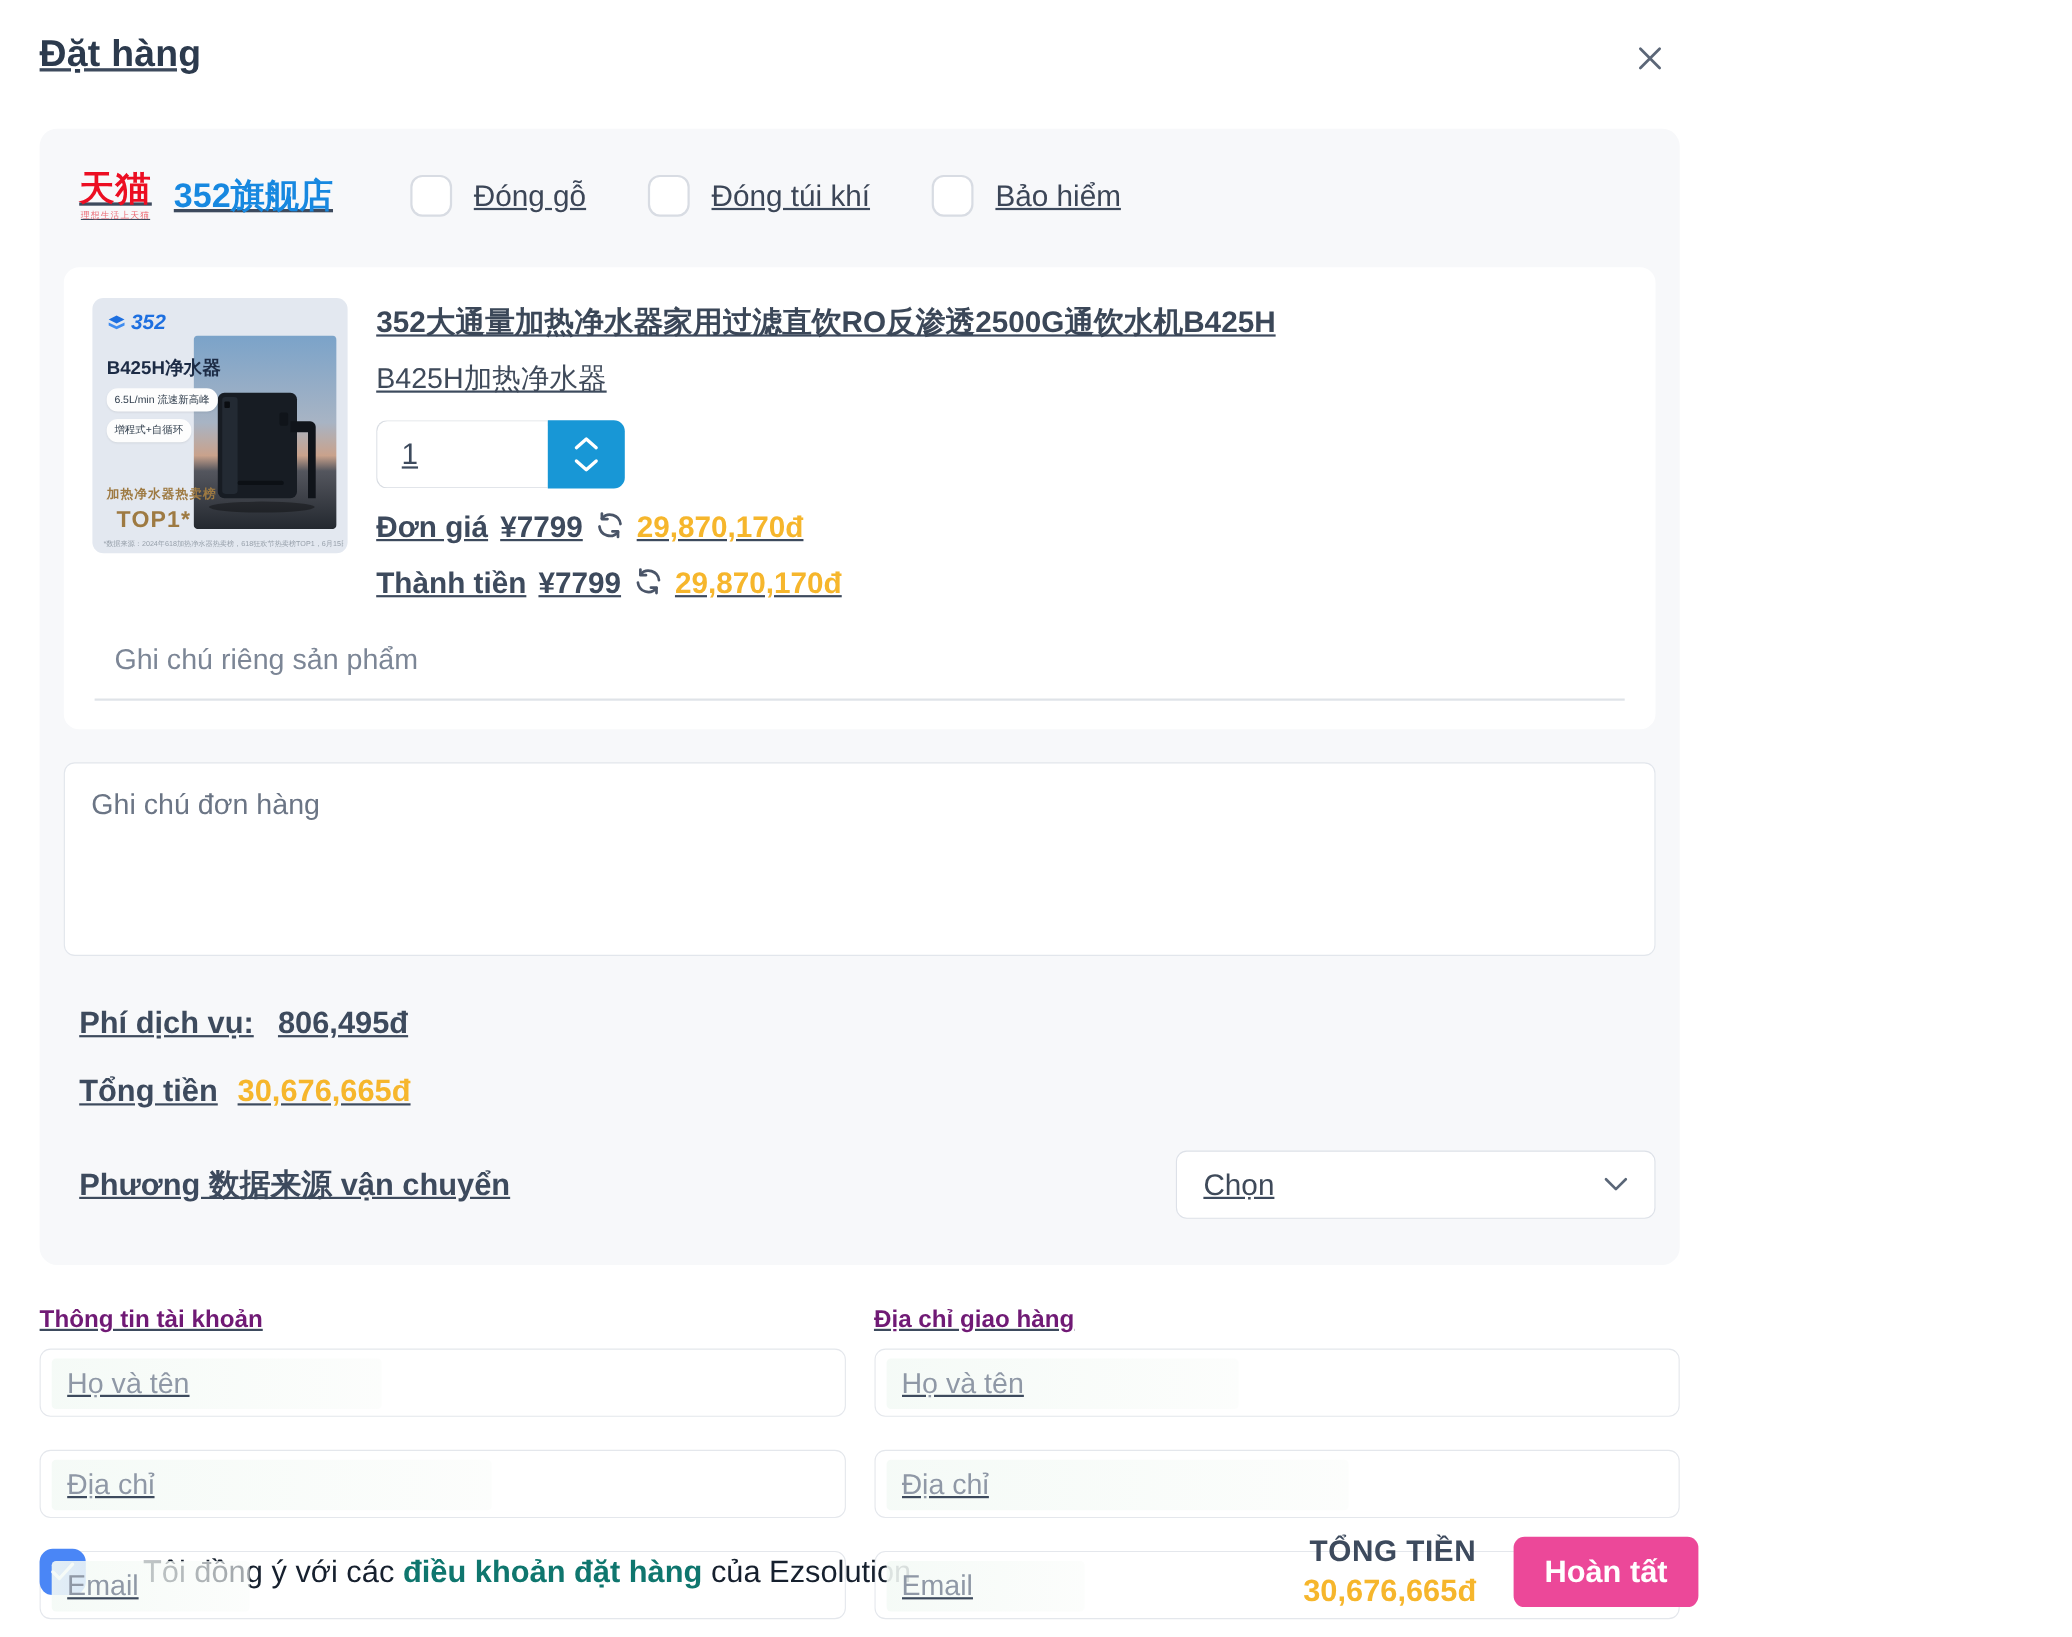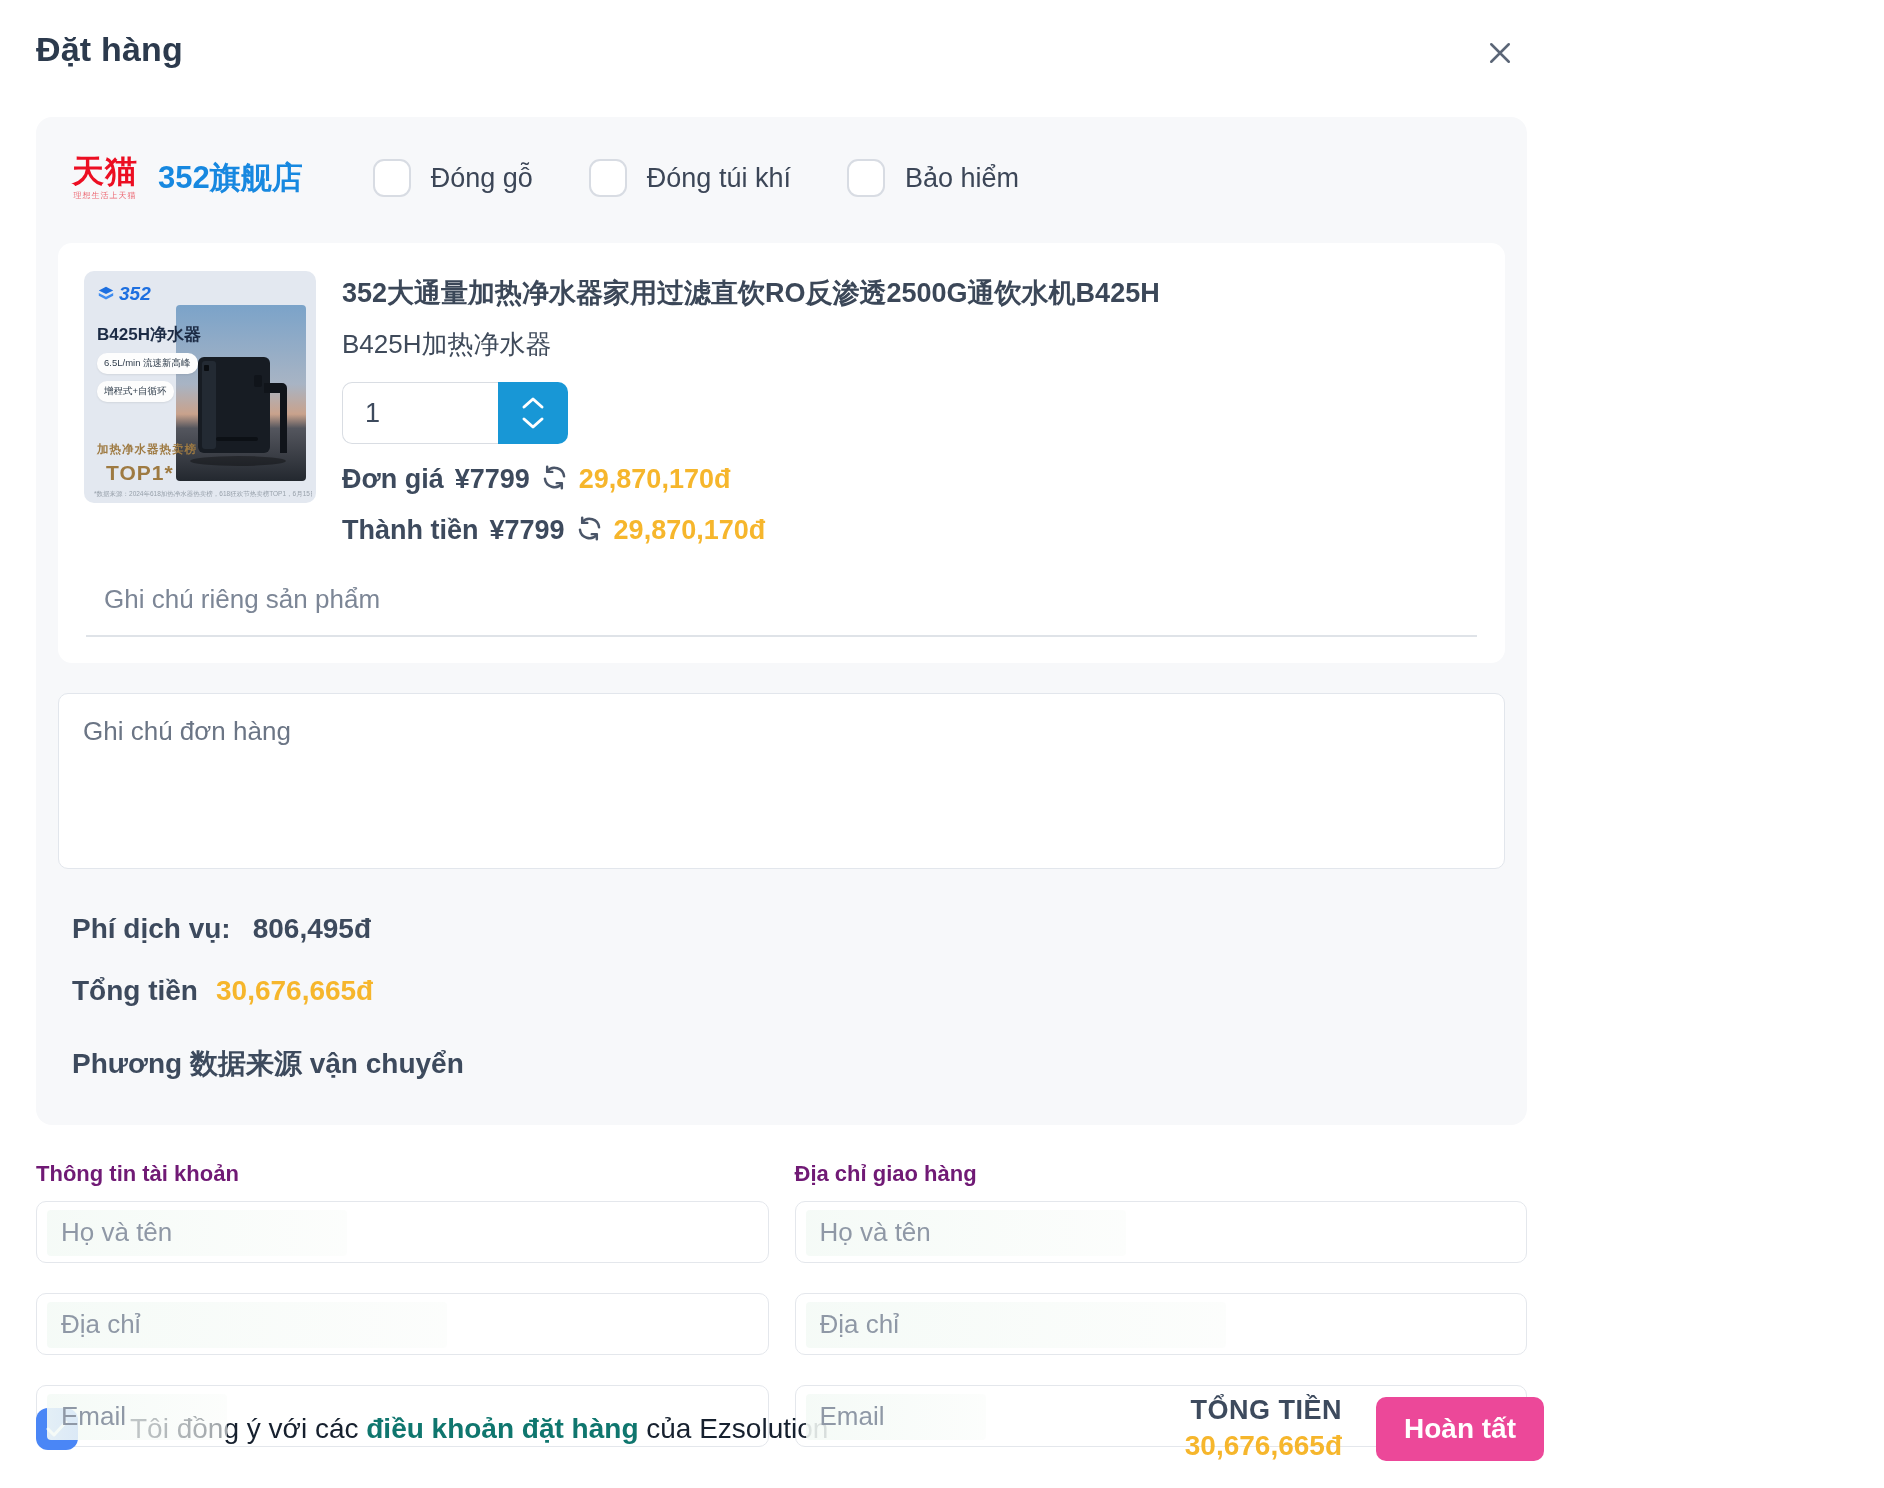--- a/index.html
+++ b/index.html
@@ -1,18 +1,18 @@
 <!DOCTYPE html>
 <html><head>
 <meta charset="utf-8">
 <style>
   * { margin:0; padding:0; box-sizing:border-box; }
   html,body { width:1884px; height:1488px; background:#ffffff;
     font-family:"Liberation Sans","DejaVu Sans",sans-serif; color:#3d4a5d; }
-  .page { width:1580px; height:1488px; padding:30px 53px 0 36px; position:relative; overflow:hidden; }
+  .page { width:1580px; height:1488px; padding:30px 53px 0 36px; position:relative; overflow:hidden;text-decoration:underline; }
 
   
   .modal-header { display:flex; justify-content:space-between; align-items:flex-start; }
   .modal-title { font-size:34px; font-weight:bold; color:#2c3a4d; letter-spacing:.2px; }
   .close-btn { margin-top:8px; margin-right:12px; cursor:pointer; color:#5b6677; line-height:0; }
 
   
   .order-card { margin-top:48px; background:#f7f8fa; border-radius:16px; padding:28px 22px 42px 22px; }
 
   
@@ -234,20 +234,26 @@
       <span class="fee-label">Phí dịch vụ:</span>
       <span class="fee-value">806,495đ</span>
     </div>
     <div class="total-row">
       <span class="fee-label">Tổng tiền</span>
       <span class="total-value">30,676,665đ</span>
     </div>
 
     <div class="ship-row">
       <span class="ship-label">Phương 数据来源 vận chuyển</span>
+      <div class="ship-select">
+        <span class="ship-select-text">Chọn</span>
+        <svg width="26" height="16" viewBox="0 0 26 16">
+            <path d="M4 3 L13 12 L22 3" fill="none" stroke="#5a6677" stroke-width="2.4" stroke-linecap="round" stroke-linejoin="round"></path>
+          </svg>
+      </div>
     </div>
   </div>
 
   <div class="forms">
     <div class="form-col">
       <div class="form-heading">Thông tin tài khoản</div>
       <div class="field">
         <div class="redact" style="width:300px"></div>
         <input type="text" placeholder="Họ và tên" style="">
       </div>

